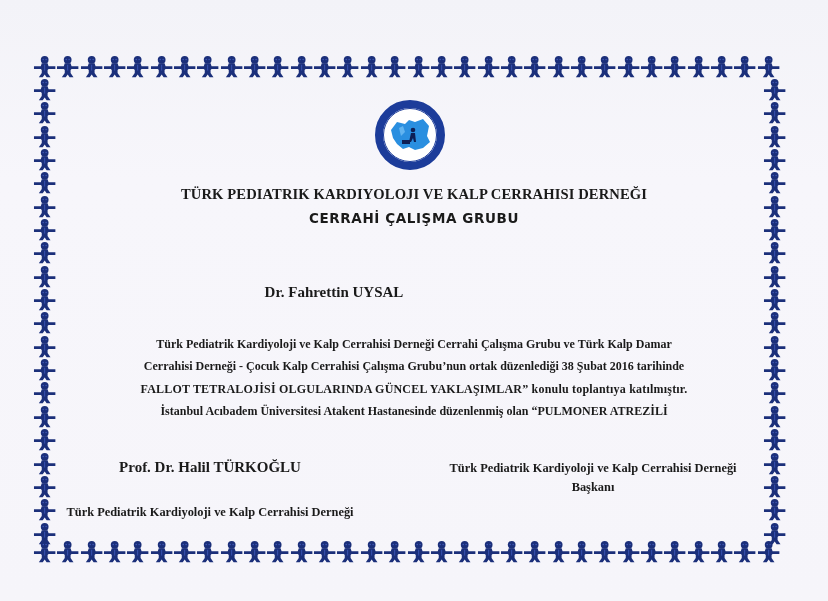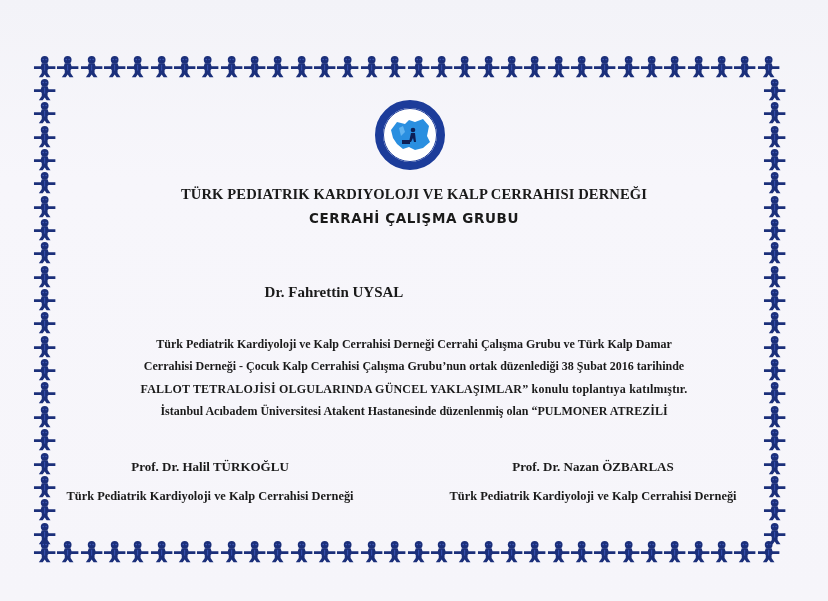--- a/index.html
+++ b/index.html
@@ -34,21 +34,21 @@
       position: absolute; left: 0; width: 668px; top: 284px; text-align: center;
       font-weight: bold; font-size: 15px;
     }
     .body-text {
       position: absolute; left: 96px; width: 636px; top: 305px; text-align: center;
       font-weight: bold; font-size: 12px; line-height: 22.4px; margin-top: 28px;
     }
     .body-text .ln { display: block; white-space: nowrap; }
     .body-text .ln.caps { letter-spacing: 0.2px; }
     .sig { position: absolute; text-align: center; font-weight: bold; }
-    .sig .name { font-size: 13px; display: block; margin-bottom: 12px; }
+    .sig .name { font-size: 15px; display: block; margin-bottom: 27px; }
     .sig .role { font-size: 12.4px; display: block; line-height: 19px; }
     .sig-left { left: 60px; width: 300px; top: 459px; }
     .sig-right { left: 440px; width: 306px; top: 459px; }
   </style>
 </head>
 <body>
 
 <div class="page">
 
   <div class="border-row" id="border-top" style="left:33px; top:55px;">
@@ -1229,16 +1229,16 @@
     <span class="ln caps">FALLOT TETRALOJİSİ OLGULARINDA GÜNCEL YAKLAŞIMLAR” konulu toplantıya katılmıştır.</span>
     <span class="ln">İstanbul Acıbadem Üniversitesi Atakent Hastanesinde düzenlenmiş olan “PULMONER ATREZİLİ</span>
   </div>
 
   <div class="sig sig-left">
     <span class="name">Prof. Dr. Halil TÜRKOĞLU</span>
     <span class="role">Türk Pediatrik Kardiyoloji ve Kalp Cerrahisi Derneği</span>
   </div>
 
   <div class="sig sig-right">
-    <span class="name">Prof. Dr. Nazan ÖZBARLAS</span>
     <span class="role">Türk Pediatrik Kardiyoloji ve Kalp Cerrahisi Derneği</span>
+    <span class="role">Başkanı</span>
   </div>
 </div>
 
 </body></html>

